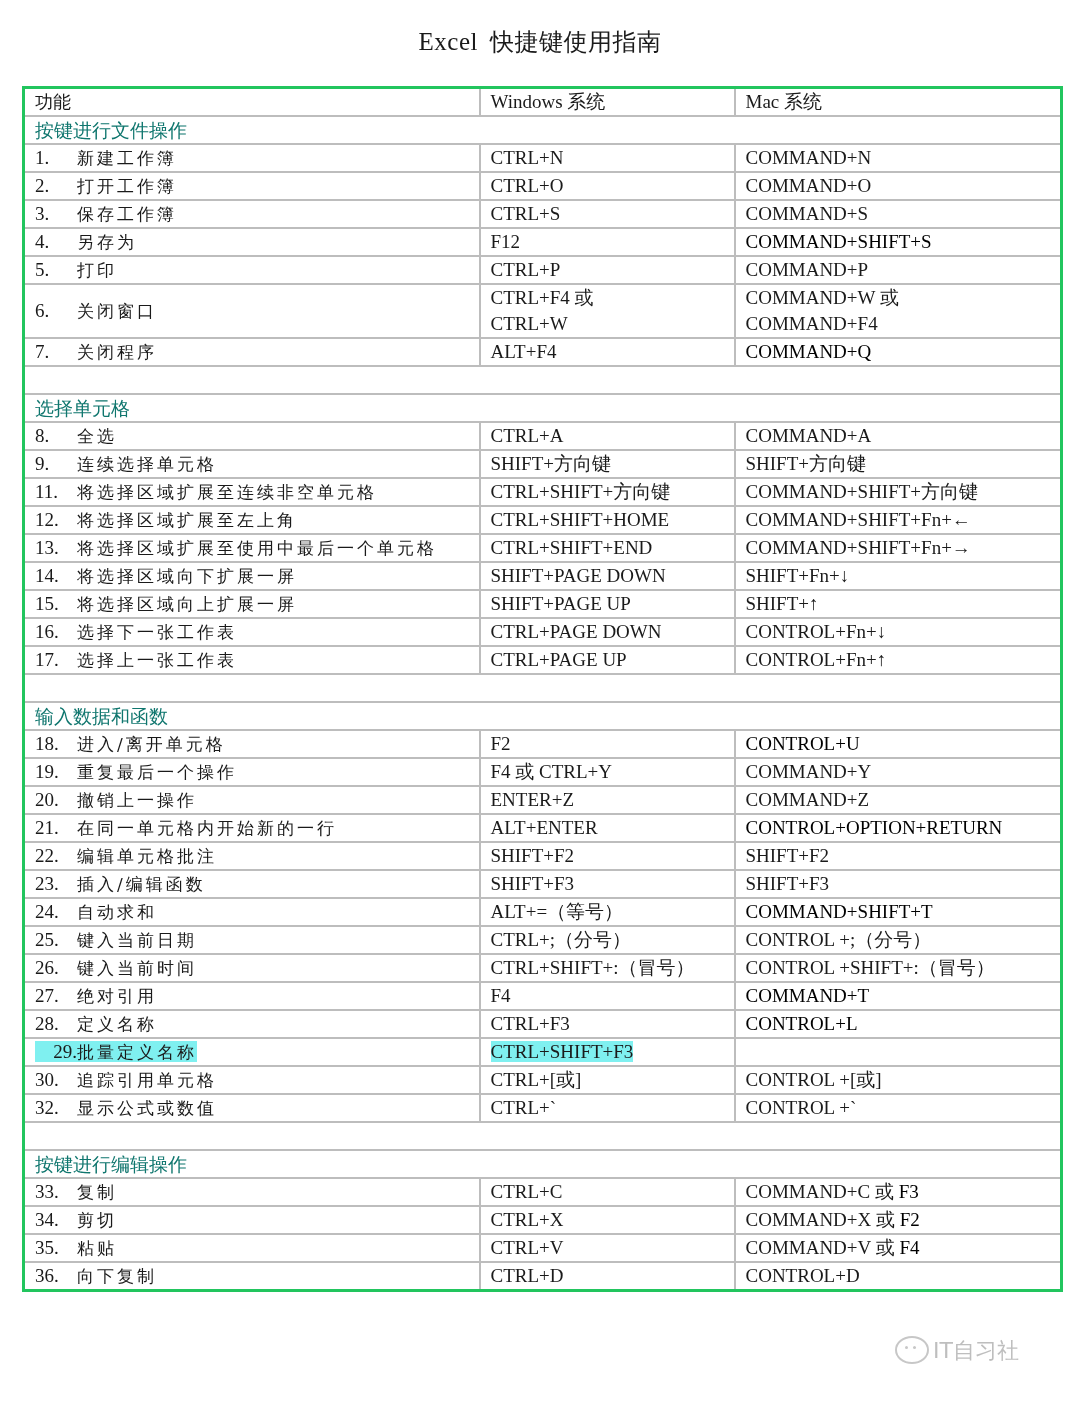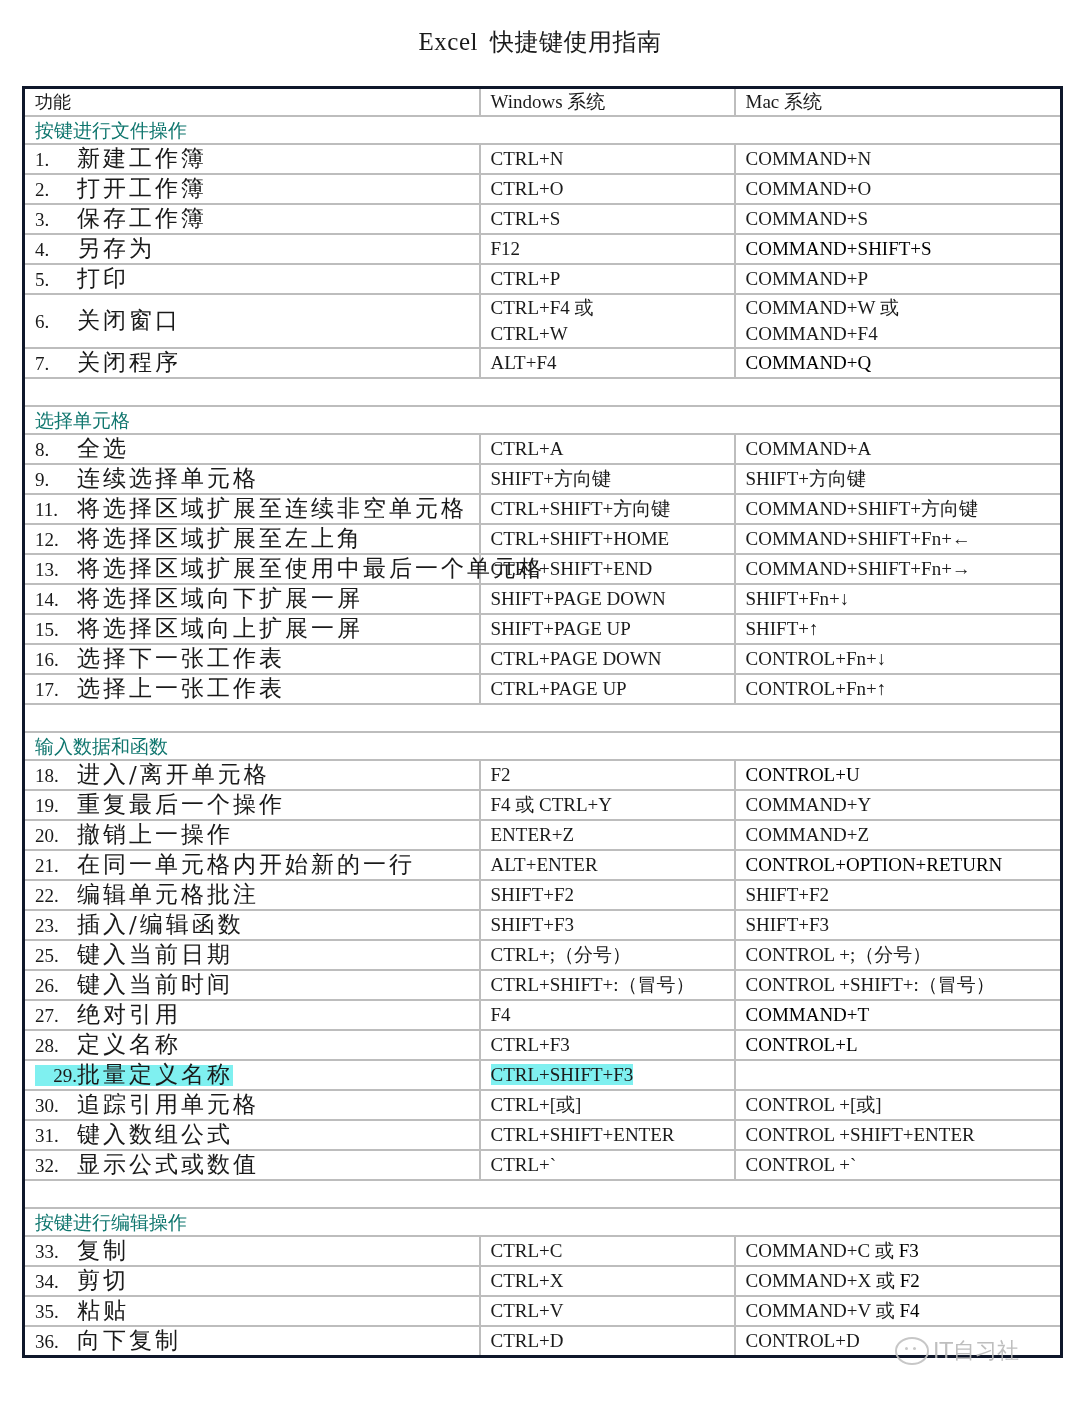--- a/index.html
+++ b/index.html
@@ -9,45 +9,45 @@
       color: #1a1a1a;
     }
     .title {
       position: absolute; left: 0; top: 26px; width: 1080px;
       text-align: center; font-size: 25px; letter-spacing: 0.5px;
     }
     .title .cn { font-family: "DejaVu Sans", sans-serif; margin-left: 12px; font-size: 24px; }
     table.guide {
       position: absolute; left: 22px; top: 86px; width: 1038px;
       border-collapse: collapse; table-layout: fixed;
-      border: 3px solid #0f172a;
+      border: 3px solid #22c55e;
     }
     table.guide td, table.guide th {
       border: 2px solid #bdbdbd; padding: 0 10px; font-size: 19px;
       font-weight: normal; text-align: left; white-space: nowrap;
       height: 26px; line-height: 26px; vertical-align: middle;
     }
     col.c1 { width: 456px; } col.c2 { width: 255px; } col.c3 { width: 327px; }
     th.hdr { text-align: center; height: 26px; }
     th.hdr.cn-h { font-family: "DejaVu Sans", sans-serif; font-size: 18px; }
     td.section {
       font-family: "DejaVu Sans", sans-serif; font-size: 18px; font-weight: bold;
       color: #0f766e; padding-left: 10px;
     }
     td.spacer { height: 14px; line-height: 14px; padding: 0; }
     .num { display: inline-block; width: 42px; }
-    .fn { font-family: "DejaVu Serif", serif; font-size: 23px; letter-spacing: 3px; }
+    .fn { font-family: "DejaVu Serif", serif; font-size: 17px; letter-spacing: 3px; }
     .key { font-size: 19px; }
     .red { color: #000000; }
     .hl { background: #7ff0f0; text-align: right; }
     td.double { line-height: 24px; height: 52px; }
     .watermark {
       position: absolute; left: 895px; top: 1336px;
       color: #b8b8b8; font-family: "DejaVu Sans", sans-serif; font-size: 22px;
-      display: flex; align-items: center; gap: 4px; opacity: 0.9;
+      display: flex; align-items: flex-start; gap: 4px; opacity: 0.9;
     }
     .wm-icon {
       width: 30px; height: 24px; border: 2px solid #c2c2c2; border-radius: 50%;
       display: inline-block; position: relative;
     }
     .wm-icon::after {
       content: ""; position: absolute; left: 8px; top: 8px; width: 3px; height: 3px;
       background: #c2c2c2; border-radius: 50%; box-shadow: 8px 0 0 #c2c2c2;
     }
   </style>
@@ -191,20 +191,25 @@
         <td class=""><span class=""><span class="num">22.</span><span class="fn">编辑单元格批注</span></span></td>
         <td class=""><span class="key">SHIFT+F2</span></td>
         <td class=""><span class="key">SHIFT+F2</span></td>
       </tr>
       <tr>
         <td class=""><span class=""><span class="num">23.</span><span class="fn">插入/编辑函数</span></span></td>
         <td class=""><span class="key">SHIFT+F3</span></td>
         <td class=""><span class="key">SHIFT+F3</span></td>
       </tr>
       <tr>
+        <td class=""><span class=""><span class="num">24.</span><span class="fn">自动求和</span></span></td>
+        <td class=""><span class="key">ALT+=（等号）</span></td>
+        <td class=""><span class="key red">COMMAND+SHIFT+T</span></td>
+      </tr>
+      <tr>
         <td class=""><span class=""><span class="num">25.</span><span class="fn">键入当前日期</span></span></td>
         <td class=""><span class="key">CTRL+;（分号）</span></td>
         <td class=""><span class="key">CONTROL +;（分号）</span></td>
       </tr>
       <tr>
         <td class=""><span class=""><span class="num">26.</span><span class="fn">键入当前时间</span></span></td>
         <td class=""><span class="key">CTRL+SHIFT+:（冒号）</span></td>
         <td class=""><span class="key">CONTROL +SHIFT+:（冒号）</span></td>
       </tr>
       <tr>
@@ -219,25 +224,20 @@
       </tr>
       <tr>
         <td class=""><span class="hl"><span class="num">29.</span><span class="fn">批量定义名称</span></span></td>
         <td class=""><span class="key hl">CTRL+SHIFT+F3</span></td>
         <td class=""><span class="key"></span></td>
       </tr>
       <tr>
         <td class=""><span class=""><span class="num">30.</span><span class="fn">追踪引用单元格</span></span></td>
         <td class=""><span class="key">CTRL+[或]</span></td>
         <td class=""><span class="key">CONTROL +[或]</span></td>
-      </tr>
-      <tr>
-        <td class=""><span class=""><span class="num">31.</span><span class="fn">键入数组公式</span></span></td>
-        <td class=""><span class="key">CTRL+SHIFT+ENTER</span></td>
-        <td class=""><span class="key">CONTROL +SHIFT+ENTER</span></td>
       </tr>
       <tr>
         <td class=""><span class=""><span class="num">32.</span><span class="fn">显示公式或数值</span></span></td>
         <td class=""><span class="key">CTRL+`</span></td>
         <td class=""><span class="key">CONTROL +`</span></td>
       </tr>
       <tr>
         <td class="spacer" colspan="3"></td>
       </tr>
       <tr>

